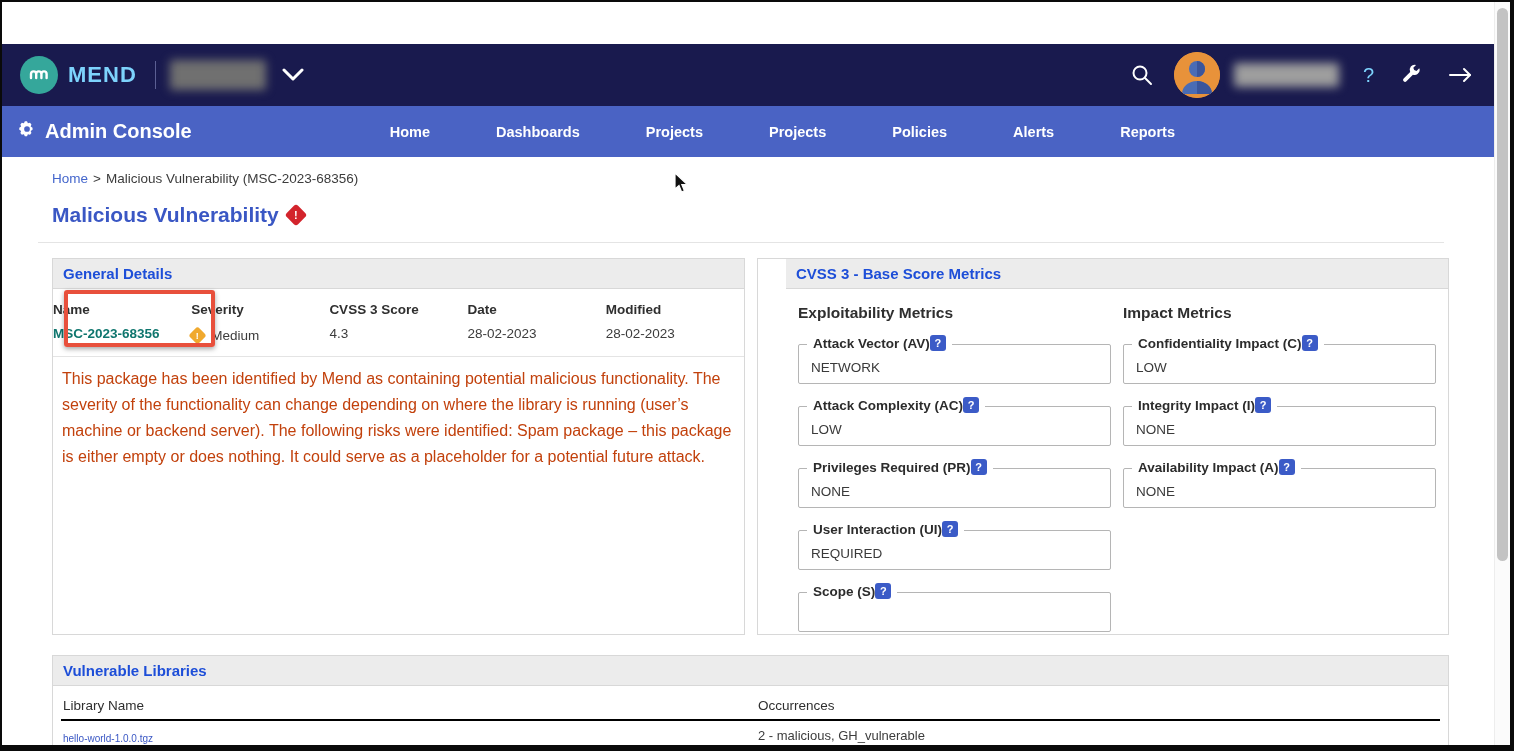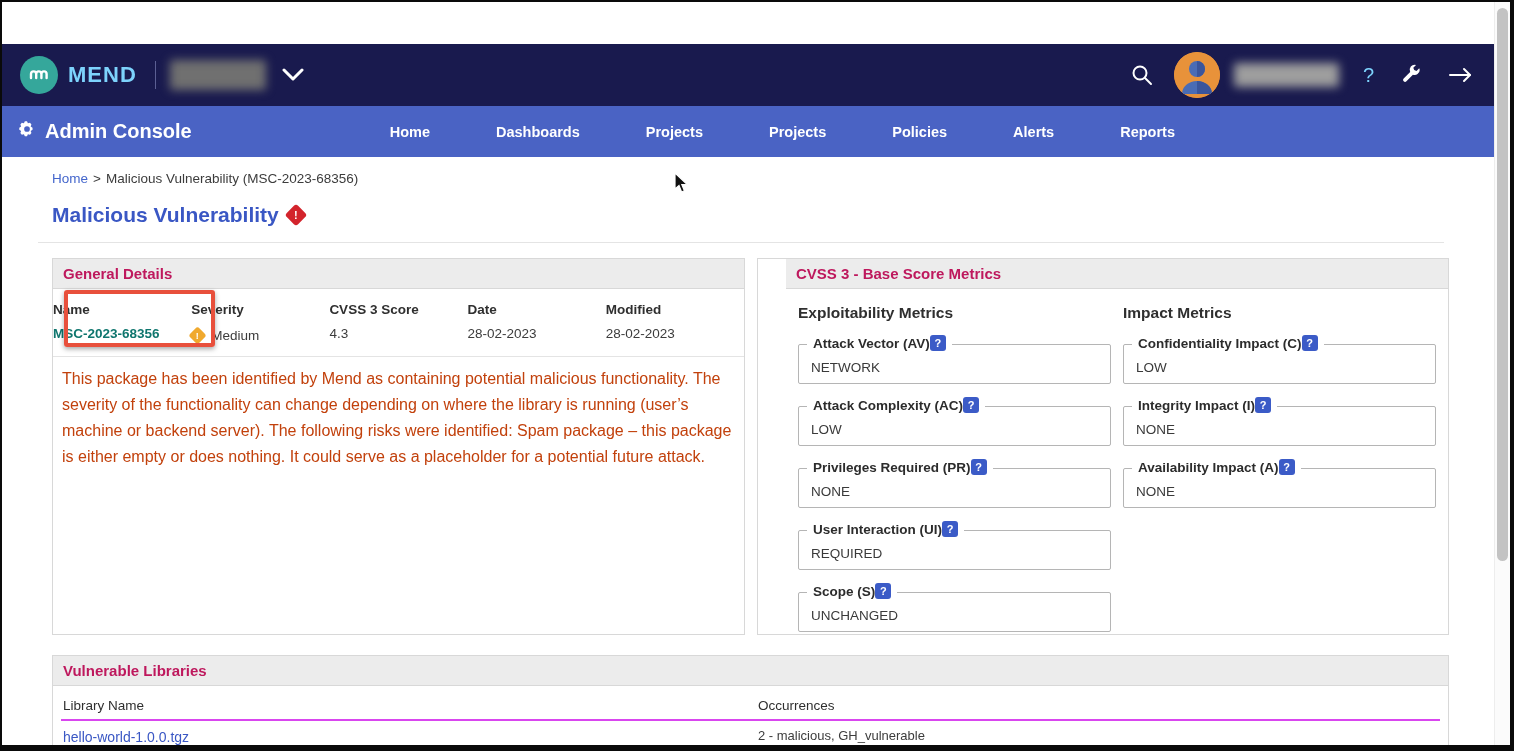--- a/index.html
+++ b/index.html
@@ -65,21 +65,21 @@
   .diamond-orange { background:#f0a92e; width:13px; height:13px; }
   .diamond-orange span { font-size:9px; }
   .title-hr { margin:15px 50px 0 36px; border-top:1px solid #e4e4e4; height:0; }
 
   
   .panels-row { display:flex; gap:12px; margin:15px 45px 0 50px; }
   .panel { border:1px solid #d8d8d8; background:#fff; }
   .panel-header {
     height:30px; background:#ececec; border-bottom:1px solid #d8d8d8;
     display:flex; align-items:center; padding-left:10px;
-    font-size:15px; font-weight:700; color:#be185d;
+    font-size:15px; font-weight:700; color:#1d4ed8;
   }
   .gd-panel { width:693px; height:377px; position:relative; }
   .cvss-panel { width:692px; height:377px;padding-left:28px; }
 
   
   .gd-table { display:flex; margin-top:13px; text-align:left; }
   .gd-col { width:20%; }
   .gd-col-header { font-size:13.5px; font-weight:700; color:#2f2f2f; }
   .gd-col-value { margin-top:9px; font-size:13.5px; color:#3c3c3c; }
   .gd-name-link { color:#0f766e; font-weight:700; text-decoration:none; cursor:pointer;margin-top:28px; }
@@ -110,26 +110,26 @@
   .q-badge {
     width:16px; height:16px; border-radius:3px; background:#3b5bc7; color:#fff;
     font-size:11px; font-weight:700; display:flex; align-items:center; justify-content:center;
     cursor:pointer;
   }
   .metric-value { padding:15px 0 0 12px; font-size:13.5px; color:#3a3a3a; }
 
   
   .vl-panel { margin:20px 45px 0 50px; width:1397px; height:141px; border:1px solid #d8d8d8; }
   .vl-table { padding:0 8px; }
-  .vl-head-row { display:flex; padding:12px 0 6px 0; border-bottom:2px solid #d946ef; }
+  .vl-head-row { display:flex; padding:12px 0 6px 0; border-bottom:2px solid #000000; }
   .vl-row { display:flex; padding:7px 0 8px 0; border-bottom:1px solid #e2e2e2; }
   .vl-col-lib { width:697px; padding-left:2px; }
   .vl-col-occ { flex:1; }
   .vl-head { font-size:13.5px; color:#2f2f2f; }
-  .vl-link { color:#3a57c4; font-size:14px; text-decoration:none; cursor:pointer; }
+  .vl-link { color:#3a57c4; font-size:10px; text-decoration:none; cursor:pointer; }
   .vl-occ-val { font-size:13px; color:#3c3c3c; }
 
   
   .scroll-track {
     position:absolute; top:0; right:0; width:16px; height:745px;
     background:#fbfbfb; border-left:1px solid #ededed;
   }
   .scroll-thumb {
     position:absolute; top:6px; left:2px; width:11px; height:553px;
     background:#c3c3c3; border-radius:6px; cursor:pointer;
@@ -300,21 +300,20 @@
               <span class="q-badge">?</span>
             </div>
             <div class="metric-value">REQUIRED</div>
           </div>
 
           <div class="metric-box">
             <div class="metric-legend">
               <span>Scope (S)</span>
               <span class="q-badge">?</span>
             </div>
-            <div class="metric-value">UNCHANGED</div>
           </div>
         </div>
 
         <div class="cvss-col cvss-col-right">
           <div class="cvss-section-title">Impact Metrics</div>
 
           <div class="metric-box">
             <div class="metric-legend">
               <span>Confidentiality Impact (C)</span>
               <span class="q-badge">?</span>

